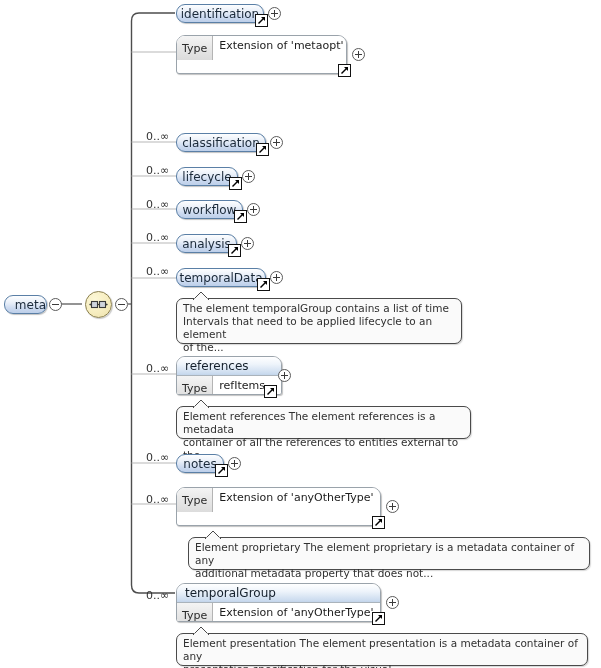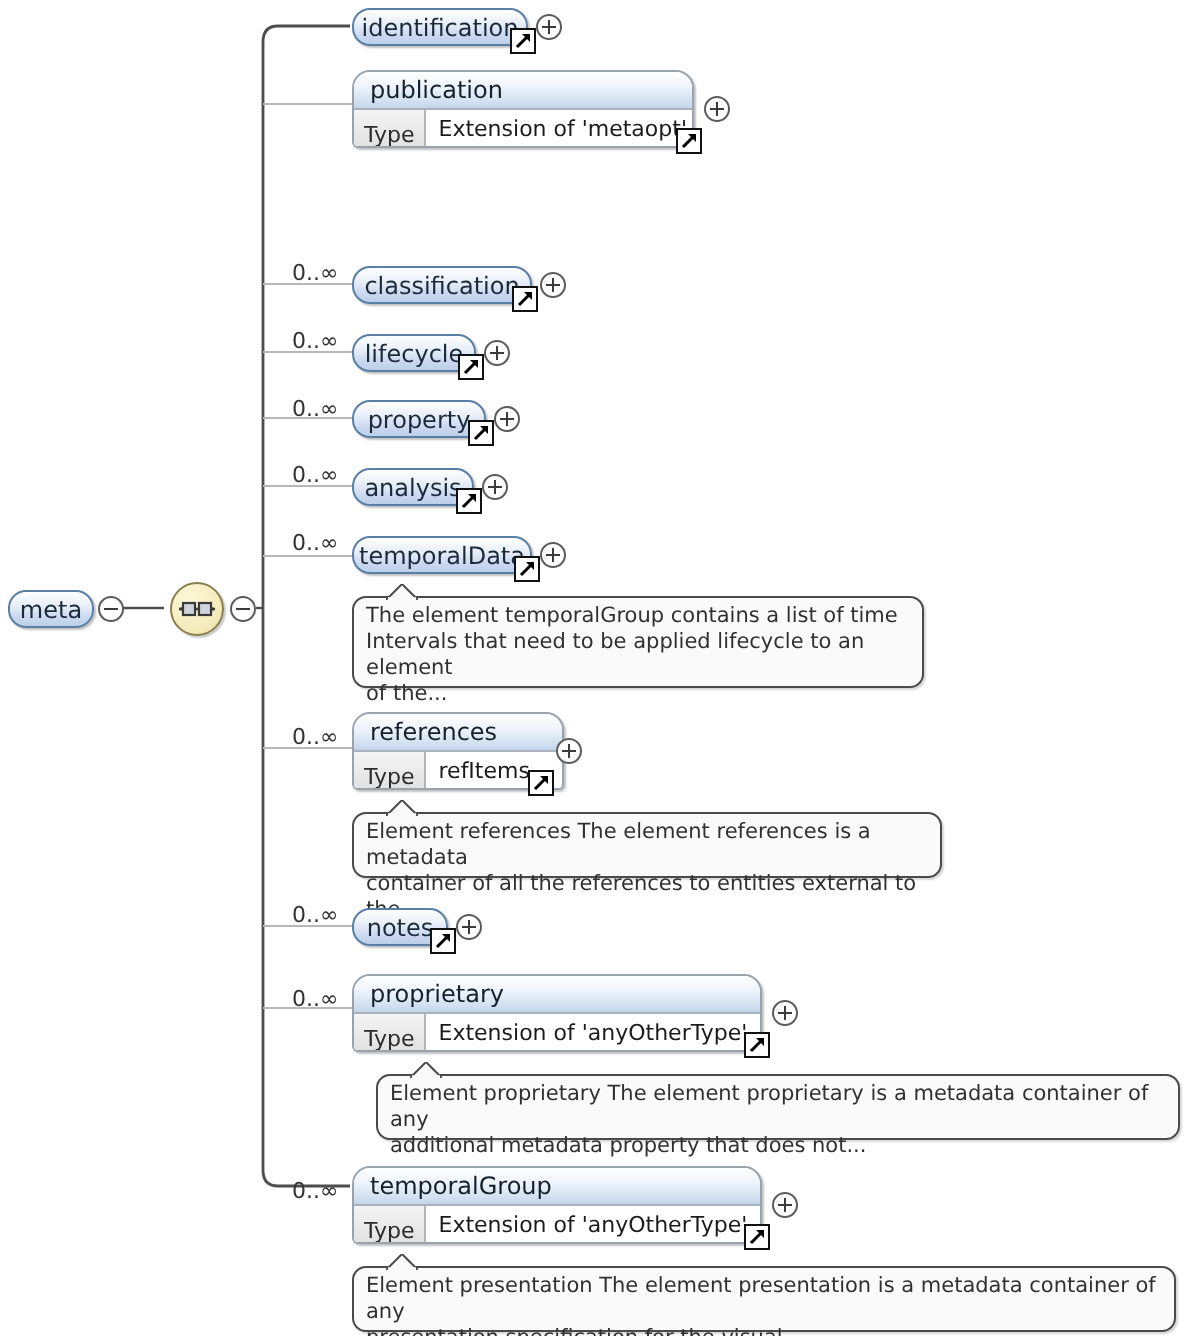--- a/index.html
+++ b/index.html
@@ -200,21 +200,21 @@
     <line x1="131.5" y1="142" x2="176" y2="142" stroke="#b7b7b7" stroke-width="1"></line>
     <line x1="131.5" y1="176" x2="176" y2="176" stroke="#b7b7b7" stroke-width="1"></line>
     <line x1="131.5" y1="209" x2="176" y2="209" stroke="#b7b7b7" stroke-width="1"></line>
     <line x1="131.5" y1="243" x2="176" y2="243" stroke="#b7b7b7" stroke-width="1"></line>
     <line x1="131.5" y1="278" x2="176" y2="278" stroke="#b7b7b7" stroke-width="1"></line>
     <line x1="131.5" y1="374" x2="176" y2="374" stroke="#b7b7b7" stroke-width="1"></line>
     <line x1="131.5" y1="463" x2="176" y2="463" stroke="#b7b7b7" stroke-width="1"></line>
     <line x1="131.5" y1="504" x2="176" y2="504" stroke="#b7b7b7" stroke-width="1"></line>
   </svg>
 
-  <div class="elem-node" style="left:4px; top:295px; width:43px; height:19px;">
+  <div class="elem-node" style="left:4px; top:295px; width:43px; height:19px;justify-content:flex-end;">
     <span>meta</span>
   </div>
   <div class="pm-circle" style="left:49px; top:298px;"></div>
 
   <div class="seq-icon" style="left:85px; top:291px;">
     <svg width="25" height="25" viewBox="0 0 25 25">
       <line x1="3.5" y1="12.5" x2="6" y2="12.5" stroke="#3a3a3a" stroke-width="1.3"></line>
       <line x1="11" y1="12.5" x2="14" y2="12.5" stroke="#3a3a3a" stroke-width="1.3"></line>
       <line x1="19" y1="12.5" x2="21.5" y2="12.5" stroke="#3a3a3a" stroke-width="1.3"></line>
       <rect x="5.5" y="9.5" width="6" height="6" fill="#cfd4dd" stroke="#3a3a3a" stroke-width="1.1"></rect>
@@ -230,21 +230,20 @@
   </div>
   <div class="arrow-badge" style="left:255px; top:14px;">
     <svg width="11" height="11" viewBox="0 0 11 11">
       <line x1="2.5" y1="8.5" x2="8" y2="3" stroke="#000" stroke-width="1.5"></line>
       <polygon points="9,2 9,6 5,2" fill="#000"></polygon>
     </svg>
   </div>
   <div class="pm-circle plus" style="left:268px; top:7px;"></div>
 
   <div class="box-node" style="left:176px; top:35px; width:171px; height:39px;">
-    <div class="bn-head">publication</div>
     <div class="bn-row">
       <div class="bn-label">Type</div>
       <div class="bn-value">Extension of 'metaopt'</div>
     </div>
   </div>
   <div class="arrow-badge" style="left:338px; top:64px;">
     <svg width="11" height="11" viewBox="0 0 11 11">
       <line x1="2.5" y1="8.5" x2="8" y2="3" stroke="#000" stroke-width="1.5"></line>
       <polygon points="9,2 9,6 5,2" fill="#000"></polygon>
     </svg>
@@ -270,21 +269,21 @@
   <div class="arrow-badge" style="left:229px; top:177px;">
     <svg width="11" height="11" viewBox="0 0 11 11">
       <line x1="2.5" y1="8.5" x2="8" y2="3" stroke="#000" stroke-width="1.5"></line>
       <polygon points="9,2 9,6 5,2" fill="#000"></polygon>
     </svg>
   </div>
   <div class="pm-circle plus" style="left:242px; top:170px;"></div>
 
   <div class="card" style="left:146px; top:199px;">0..∞</div>
   <div class="elem-node" style="left:176px; top:200px; width:67px; height:19px;">
-    <span>property</span>
+    <span>workflow</span>
   </div>
   <div class="arrow-badge" style="left:234px; top:210px;">
     <svg width="11" height="11" viewBox="0 0 11 11">
       <line x1="2.5" y1="8.5" x2="8" y2="3" stroke="#000" stroke-width="1.5"></line>
       <polygon points="9,2 9,6 5,2" fill="#000"></polygon>
     </svg>
   </div>
   <div class="pm-circle plus" style="left:247px; top:203px;"></div>
 
   <div class="card" style="left:146px; top:232px;">0..∞</div>
@@ -351,21 +350,20 @@
   <div class="arrow-badge" style="left:215px; top:464px;">
     <svg width="11" height="11" viewBox="0 0 11 11">
       <line x1="2.5" y1="8.5" x2="8" y2="3" stroke="#000" stroke-width="1.5"></line>
       <polygon points="9,2 9,6 5,2" fill="#000"></polygon>
     </svg>
   </div>
   <div class="pm-circle plus" style="left:228px; top:457px;"></div>
 
   <div class="card" style="left:146px; top:494px;">0..∞</div>
   <div class="box-node" style="left:176px; top:487px; width:205px; height:39px;">
-    <div class="bn-head">proprietary</div>
     <div class="bn-row">
       <div class="bn-label">Type</div>
       <div class="bn-value">Extension of 'anyOtherType'</div>
     </div>
   </div>
   <div class="arrow-badge" style="left:372px; top:516px;">
     <svg width="11" height="11" viewBox="0 0 11 11">
       <line x1="2.5" y1="8.5" x2="8" y2="3" stroke="#000" stroke-width="1.5"></line>
       <polygon points="9,2 9,6 5,2" fill="#000"></polygon>
     </svg>

